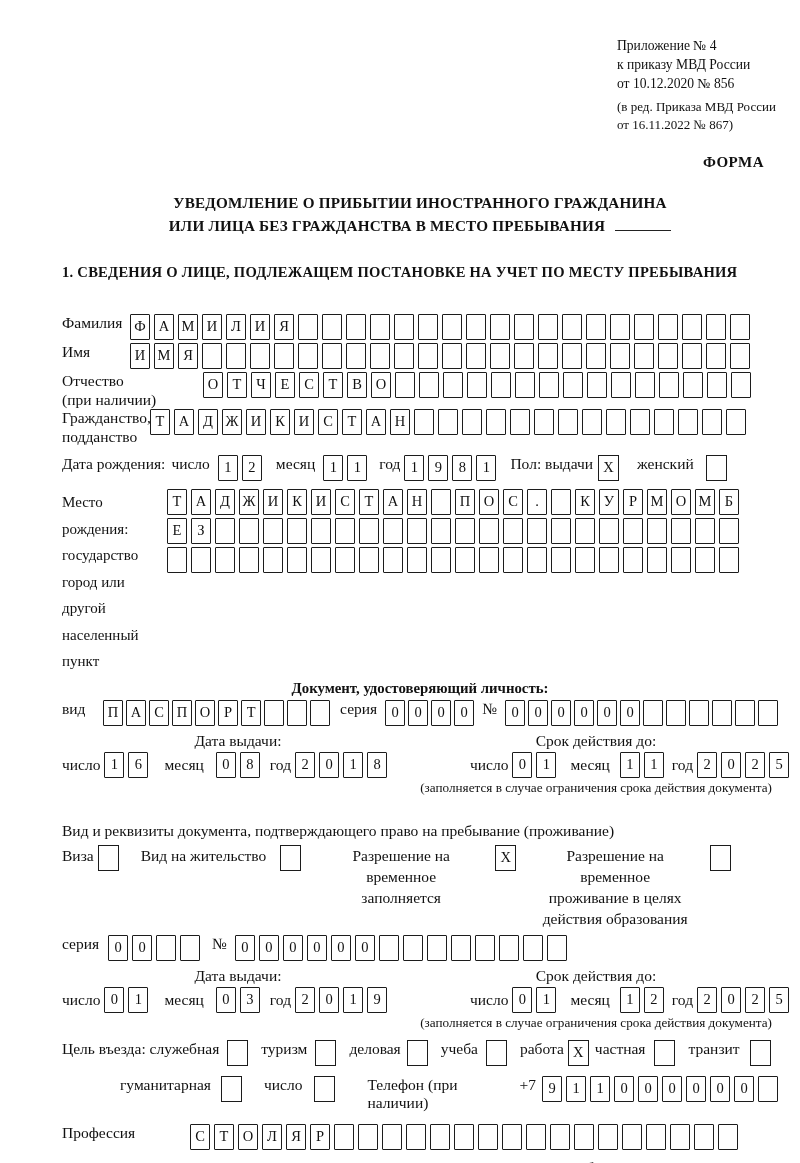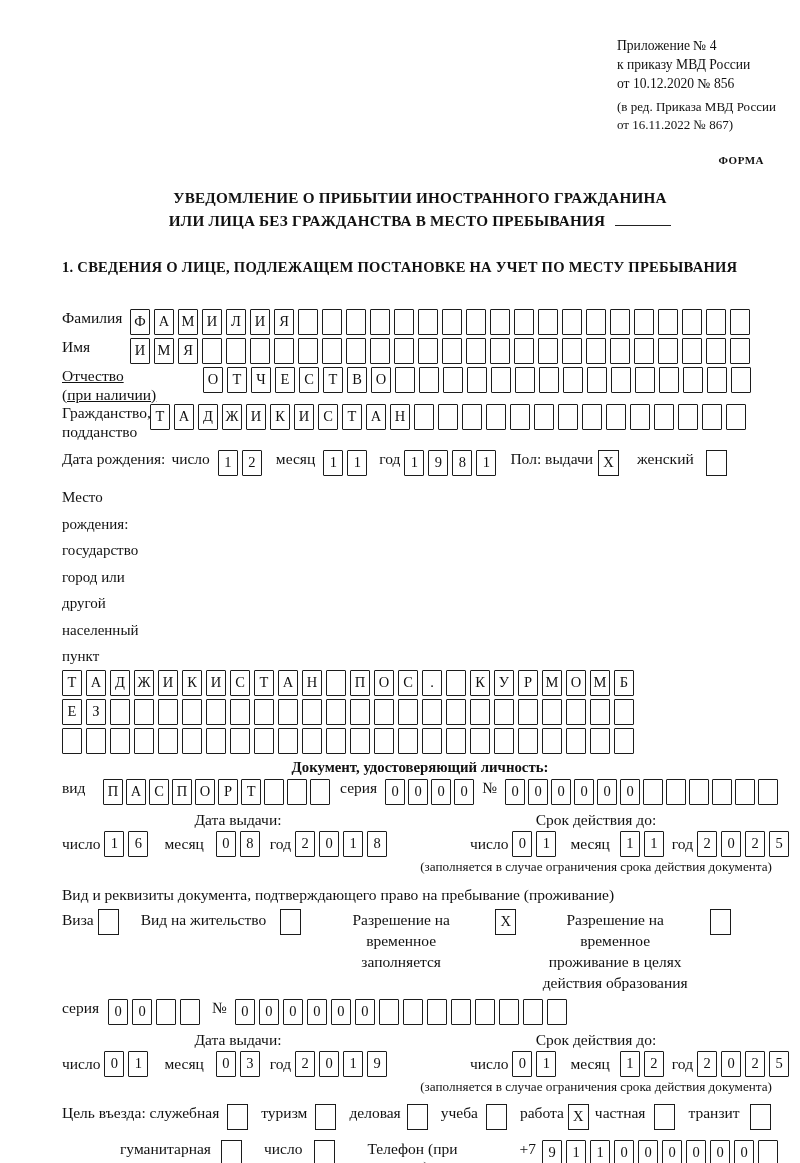--- a/index.html
+++ b/index.html
@@ -1,21 +1,21 @@
 <!DOCTYPE html>
 <html><head>
 <meta charset="utf-8">
 <style>
   html,body{margin:0;padding:0;background:#fff;}
   body{width:800px;height:1163px;color:#111;font-family:"Liberation Serif","DejaVu Serif",serif;font-size:15.5px;}
   .page{box-sizing:border-box;width:800px;height:1163px;padding:36px 22px 0 62px;position:relative;overflow:hidden;background:#fff;}
 
   .appendix{margin-left:555px;width:200px;font-size:13.6px;line-height:19px;}
   .appendix .amend{margin-top:5px;font-size:13px;line-height:18px;}
-  .forma{margin-top:20px;text-align:right;padding-right:14px;font-weight:bold;font-size:11px;letter-spacing:.5px;}
+  .forma{margin-top:20px;text-align:right;padding-right:14px;font-weight:bold;font-size:15px;letter-spacing:.5px;}
 
   .title{margin-top:20px;text-align:center;font-weight:bold;font-size:15.2px;line-height:23px;letter-spacing:.2px;}
   .blank-line{display:inline-block;width:56px;border-bottom:1.8px solid #222;height:13px;margin-left:10px;}
 
   .sec-h{margin-top:27px;font-weight:bold;font-size:14.6px;letter-spacing:.25px;white-space:nowrap;}
 
   .frow{display:flex;align-items:flex-start;}
   .crow{display:flex;align-items:flex-start;}
   .boxes{display:flex;gap:4px;flex-wrap:nowrap;}
   .boxes.tight{gap:3px;}
@@ -115,21 +115,21 @@
         <span class="cell"></span>
         <span class="cell"></span>
         <span class="cell"></span>
         <span class="cell"></span>
         <span class="cell"></span>
         <span class="cell"></span>
       </div>
   </div>
 
   <div class="frow" style="margin-top:3px;">
-    <div class="lbl" style="width:141px;text-decoration:underline;">
+    <div class="lbl" style="width:141px;">
       <div class="l2">Отчество</div>
       <div class="l2">(при наличии)</div>
     </div>
     <div class="boxes">
         <span class="cell">О</span>
         <span class="cell">Т</span>
         <span class="cell">Ч</span>
         <span class="cell">Е</span>
         <span class="cell">С</span>
         <span class="cell">Т</span>
@@ -205,21 +205,21 @@
         <span class="cell">9</span>
         <span class="cell">8</span>
         <span class="cell">1</span>
       </div>
     <span style="margin-left:14px;">Пол: выдачи</span>
     <span class="cb" style="margin-left:5px;">X</span>
     <span style="margin-left:18px;">женский</span>
     <span class="cb" style="margin-left:12px;"></span>
   </div>
 
-  <div class="frow" style="margin-top:8px;flex-direction:column;">
+  <div class="frow" style="margin-top:8px;">
     <div class="lbl" style="width:105px;line-height:26.5px;font-size:15px;">
       <div>Место рождения:</div>
       <div>государство</div>
       <div>город или другой</div>
       <div>населенный пункт</div>
     </div>
     <div>
       <div class="boxes">
           <span class="cell">Т</span>
           <span class="cell">А</span>
@@ -382,21 +382,21 @@
           <span class="cell">2</span>
           <span class="cell">0</span>
           <span class="cell">2</span>
           <span class="cell">5</span>
         </div>
     </div>
   </div>
 
   <div class="note" style="text-align:right;padding-right:6px;margin-top:2px;">(заполняется в случае ограничения срока действия документа)</div>
 
-  <div style="margin-top:8px;line-height:24px;">
+  <div style="margin-top:23px;line-height:24px;">
     <div>Вид и реквизиты документа, подтверждающего право на пребывание (проживание)</div>
   </div>
 
   <div class="frow" style="margin-top:2px;">
     <span style="margin-top:2px;">Виза</span>
     <span class="cb" style="margin-left:4px;"></span>
     <span style="margin-left:22px;margin-top:2px;">Вид на жительство</span>
     <span class="cb" style="margin-left:14px;"></span>
     <div class="center-lbl" style="margin-left:16px;width:168px;">
       <div>Разрешение на временное</div>

